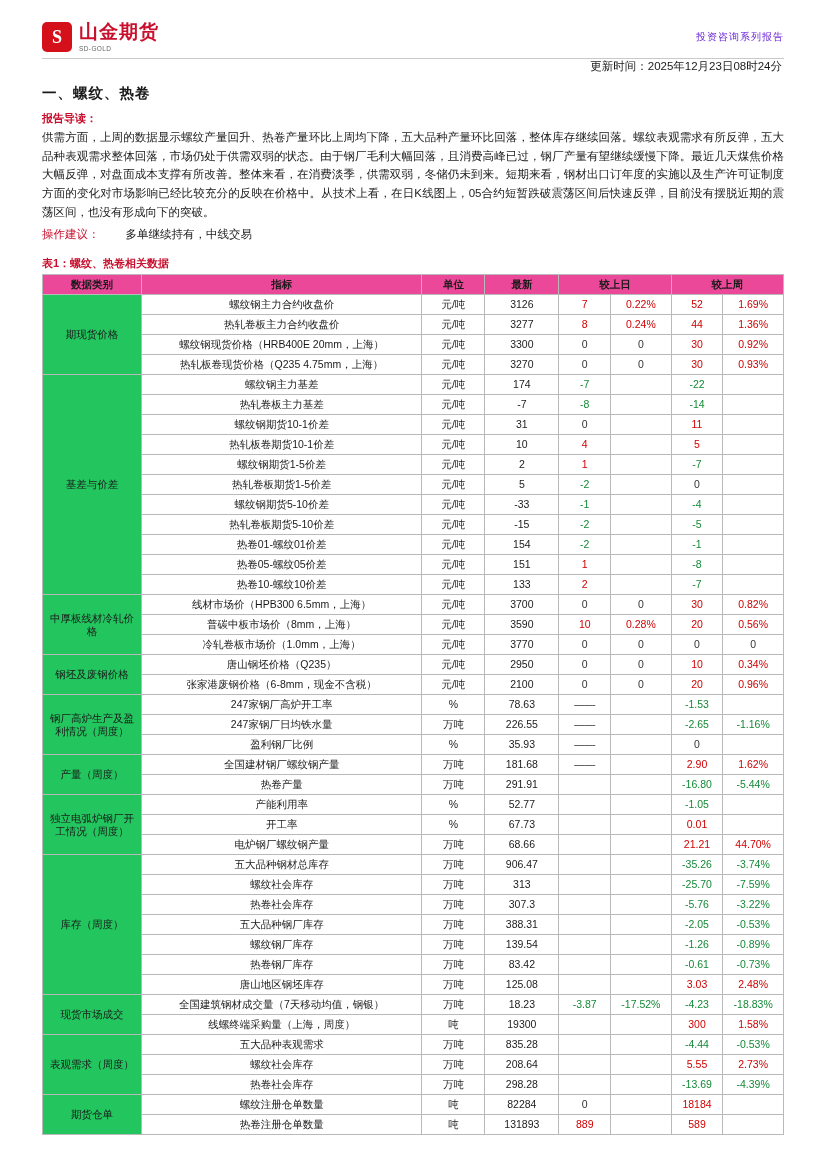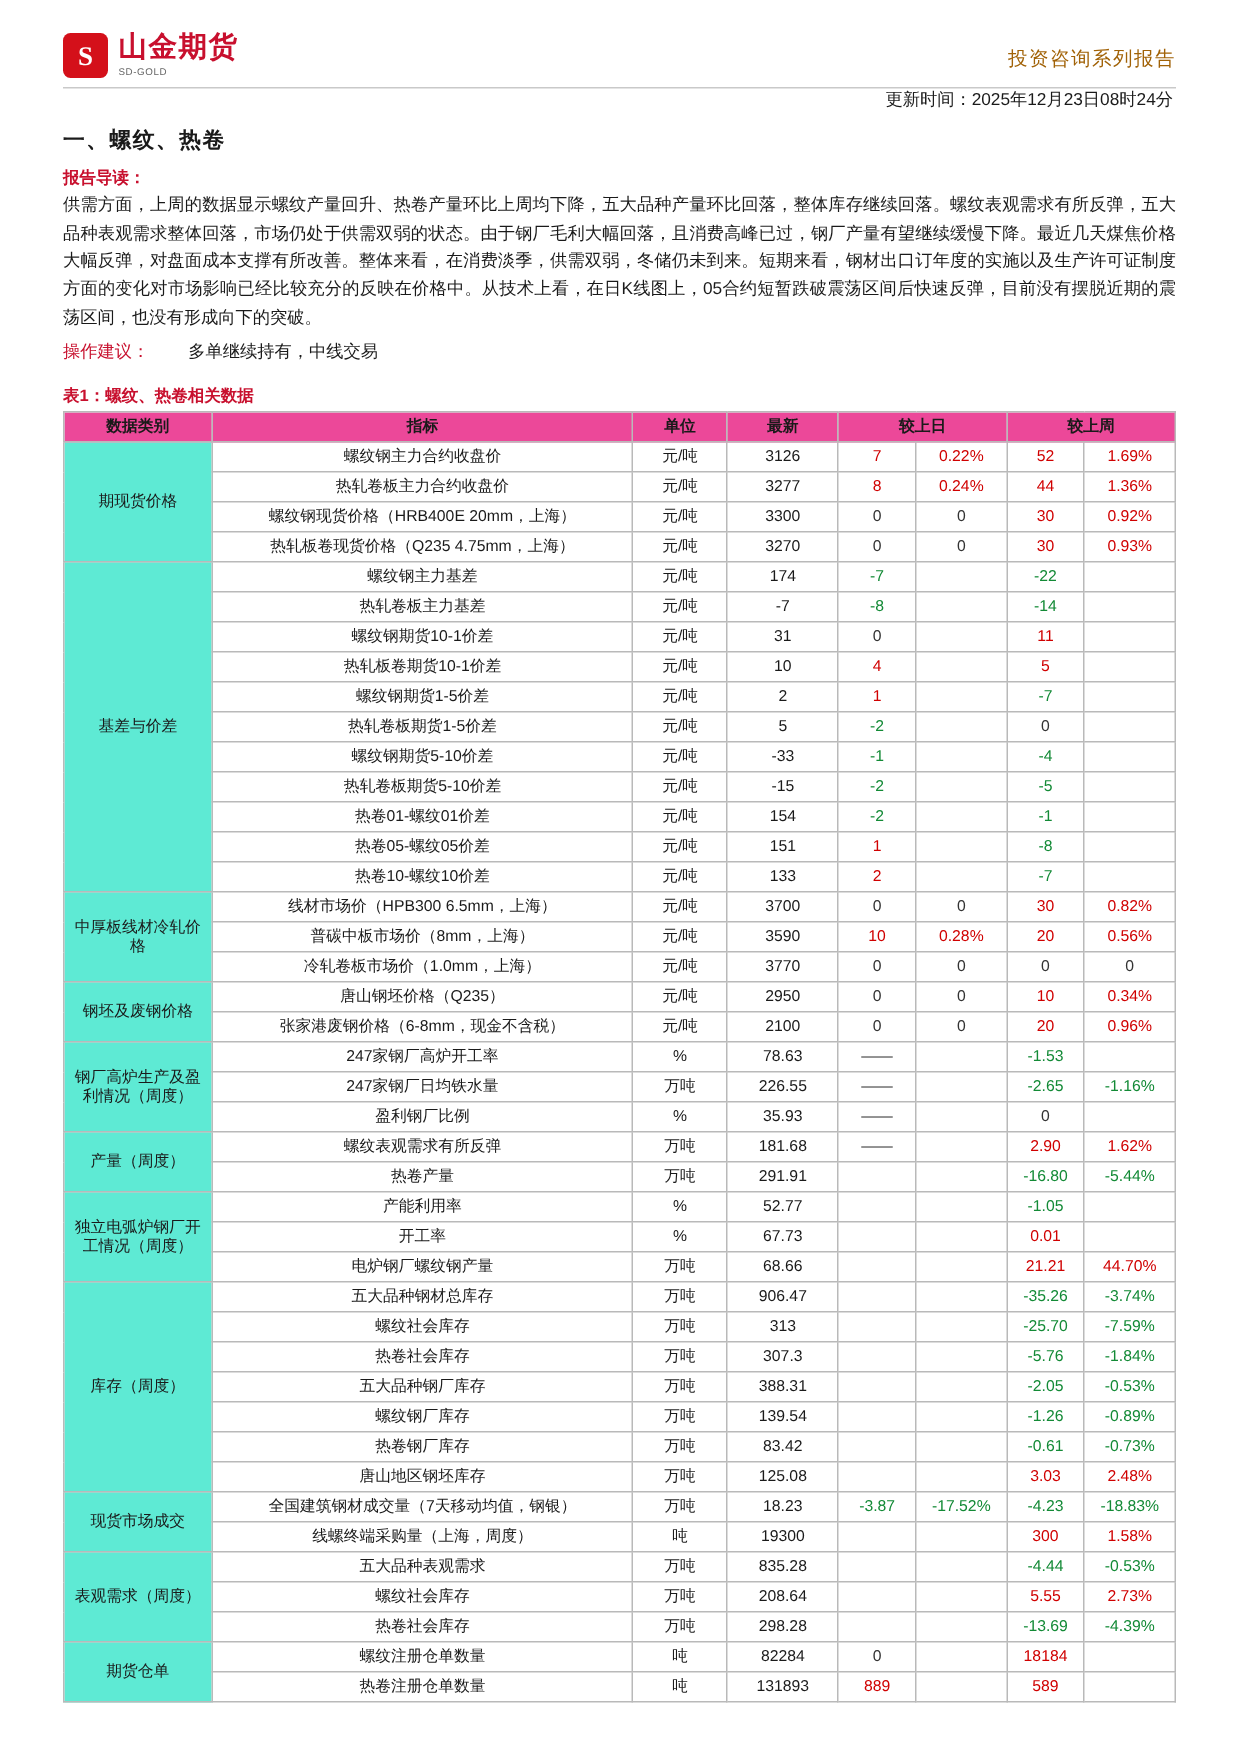--- a/index.html
+++ b/index.html
@@ -31,22 +31,22 @@
     background:#d4101a;
     color:#fff;
     display:flex;align-items:center;justify-content:center;
     font-size:18px;font-weight:bold;
     font-family:"Liberation Serif",serif;
   }
   .logo-text{line-height:1.1;}
   .logo-cn{font-size:19px;font-weight:bold;color:#c8102e;letter-spacing:1px;}
   .logo-en{font-size:6.5px;color:#666;letter-spacing:.4px;margin-top:2px;}
   .header-right{
-    font-size:13px;
-    color:#a16207;
+    font-size:10px;
+    color:#6d28d9;
     padding-top:8px;
     letter-spacing:1px;
   }
   
   .doc-title{
     text-align:center;
     font-size:19px;
     font-weight:bold;
     margin:16px 0 4px 0;
     letter-spacing:1px;
@@ -111,21 +111,21 @@
   .col-cat{width:88px;}
   .col-ind{width:250px;}
   .col-unit{width:56px;}
   .col-last{width:66px;}
   .col-d1{width:46px;}
   .col-d2{width:54px;}
   .col-w1{width:46px;}
   .col-w2{width:54px;}
   td.cat{
     text-align:center;
-    background:#5eead4;
+    background:#22c55e;
     font-weight:normal;
   }
   td.ind{text-align:center;padding-left:8px;}
   td.unit,td.last,td.num{text-align:center;}
   .up{color:#d00000;}
   .down{color:#138a36;}
   .flat{color:#333;}
 </style>
 </head>
 <body>
@@ -383,21 +383,21 @@
           <td class="ind">盈利钢厂比例</td>
           <td class="unit">%</td>
           <td class="last">35.93</td>
           <td class="num flat">——</td>
           <td class="num flat"></td>
           <td class="num flat">0</td>
           <td class="num flat"></td>
         </tr>
         <tr>
           <td class="cat" rowspan="2">产量（周度）</td>
-          <td class="ind">螺纹表观需求有所反弹</td>
+          <td class="ind">全国建材钢厂螺纹钢产量</td>
           <td class="unit">万吨</td>
           <td class="last">181.68</td>
           <td class="num flat">——</td>
           <td class="num flat"></td>
           <td class="num up">2.90</td>
           <td class="num up">1.62%</td>
         </tr>
         <tr>
           <td class="ind">热卷产量</td>
           <td class="unit">万吨</td>
@@ -454,21 +454,21 @@
           <td class="num down">-25.70</td>
           <td class="num down">-7.59%</td>
         </tr>
         <tr>
           <td class="ind">热卷社会库存</td>
           <td class="unit">万吨</td>
           <td class="last">307.3</td>
           <td class="num flat"></td>
           <td class="num flat"></td>
           <td class="num down">-5.76</td>
-          <td class="num down">-1.84%</td>
+          <td class="num down">-3.22%</td>
         </tr>
         <tr>
           <td class="ind">五大品种钢厂库存</td>
           <td class="unit">万吨</td>
           <td class="last">388.31</td>
           <td class="num flat"></td>
           <td class="num flat"></td>
           <td class="num down">-2.05</td>
           <td class="num down">-0.53%</td>
         </tr>

